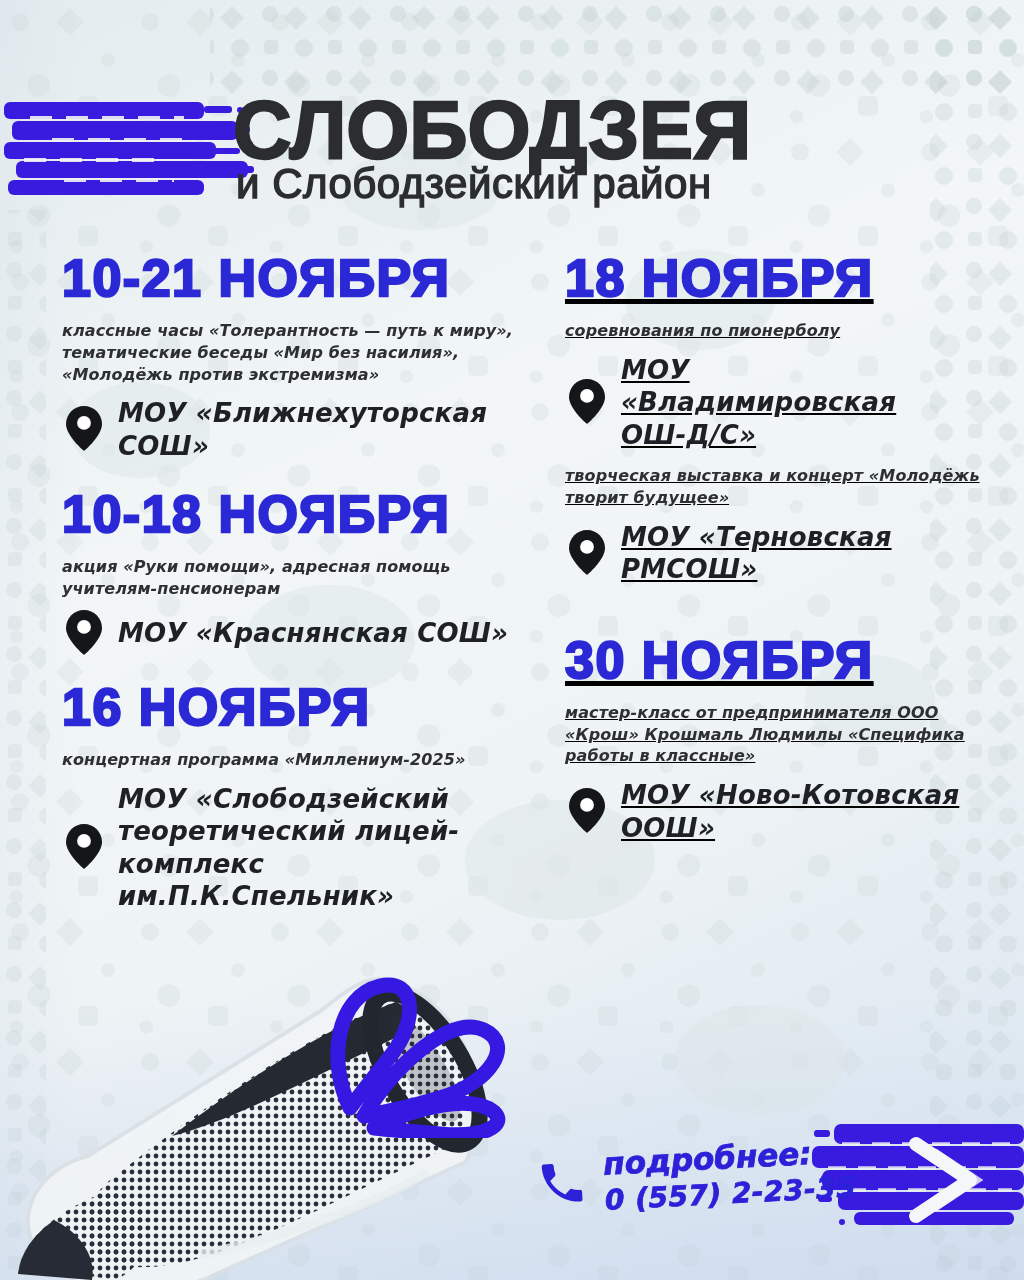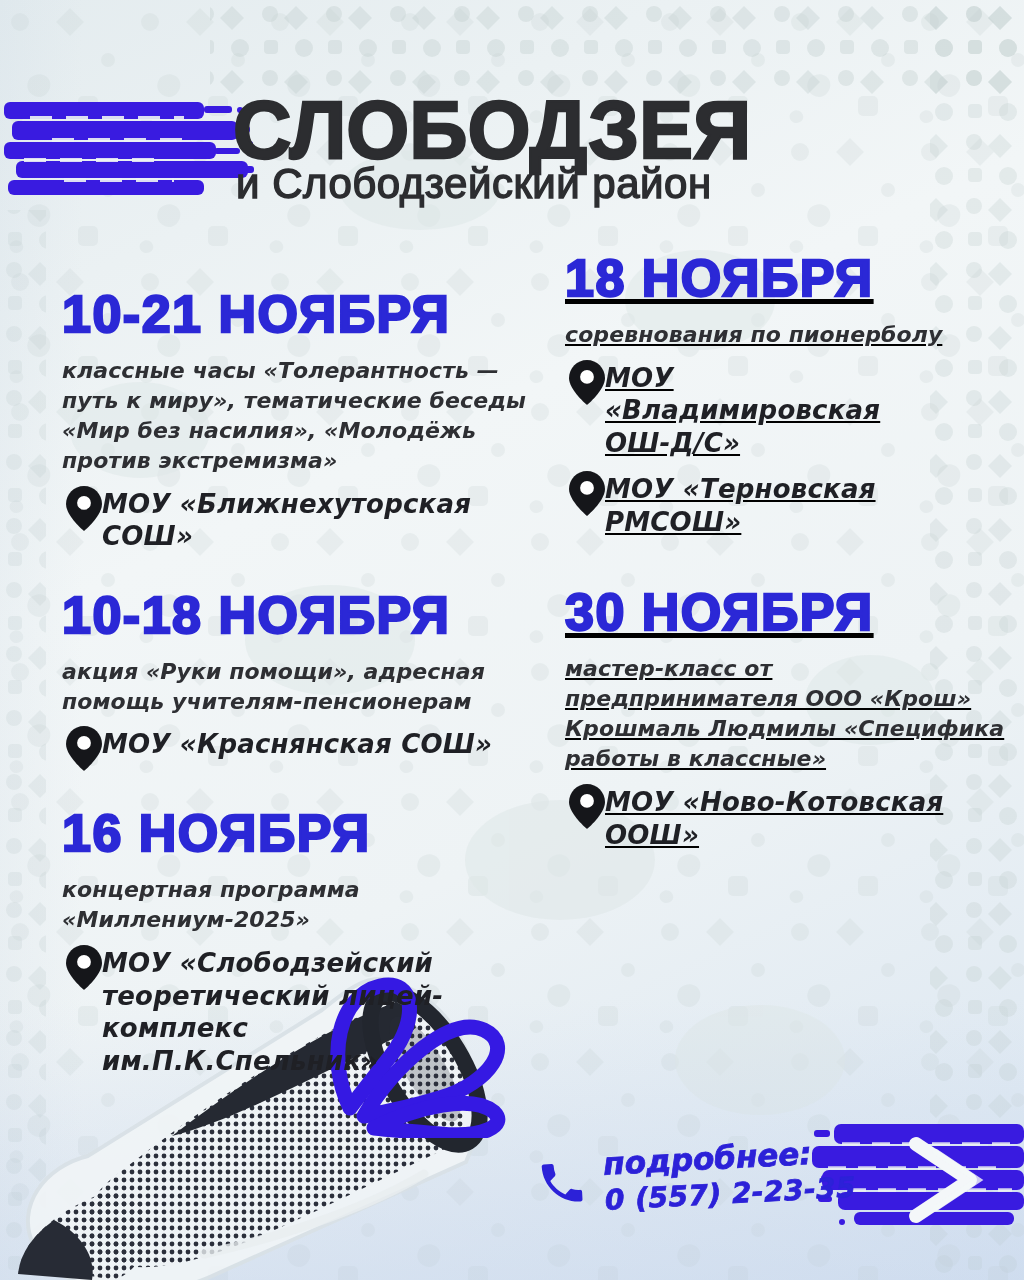--- a/index.html
+++ b/index.html
@@ -18,27 +18,27 @@
     letter-spacing:0px;-webkit-text-stroke:2.4px #2c2d30;white-space:nowrap;}
   .subtitle{position:absolute;left:236px;top:160px;z-index:3;margin:0;
     font-size:42px;font-weight:400;color:#2c2d30;-webkit-text-stroke:1.4px #2c2d30;
     letter-spacing:0.5px;white-space:nowrap;}
 
   
   .col{position:absolute;top:252px;z-index:3;}
   .col-left{left:62px;width:475px;}
   .col-right{left:565px;width:440px;}
   .event{margin:0 0 30px 0;}
-  .col-left .event{margin-bottom:26px;margin-top:36px;}
+  .col-left .event{margin-bottom:26px;}
   .col-right .event{margin-bottom:48px;text-decoration:underline;}
   .date{margin:0 0 16px 0;font-size:52px;line-height:1;font-weight:700;color:#2b28d6;
     -webkit-text-stroke:2.4px #2b28d6;letter-spacing:1.5px;white-space:nowrap;}
   .desc{margin:0 0 12px 0;font-family:"DejaVu Sans",sans-serif;font-style:italic;
-    font-weight:700;font-size:22px;line-height:1.36;color:#2e2f33;letter-spacing:0.1px;}
-  .loc{display:flex;align-items:flex-start;margin:4px 0 14px 4px;}
+    font-weight:700;font-size:16px;line-height:1.36;color:#2e2f33;letter-spacing:0.1px;}
+  .loc{display:flex;align-items:center;gap:16px;margin:4px 0 14px 4px;}
   .pin{flex:0 0 auto;width:36px;margin-top:-2px;}
   .loc-text{font-family:"DejaVu Sans",sans-serif;font-style:italic;font-weight:700;
     font-size:26px;line-height:1.25;color:#1f2025;letter-spacing:0.2px;}
   .w330{max-width:330px;} .w350{max-width:350px;}
 
   
   .megaphone{position:absolute;left:-8px;top:952px;z-index:2;}
   .splash{position:absolute;left:322px;top:970px;z-index:2;}
 
   
@@ -158,20 +158,21 @@
     <article class="event">
       <h3 class="date">18 НОЯБРЯ</h3>
       <p class="desc">соревнования по пионерболу</p>
       <div class="loc">
         <svg class="pin" viewBox="0 0 24 30" aria-hidden="true">
           <path d="M12 0C5.4 0 0 5.4 0 12c0 8 12 18 12 18s12-10 12-18C24 5.4 18.6 0 12 0z" fill="#15161a"></path>
           <circle cx="12" cy="11.3" r="4.6" fill="#ffffff"></circle>
         </svg>
         <span class="loc-text w330">МОУ «Владимировская ОШ-Д/С»</span>
       </div>
+      <p class="desc">творческая выставка и концерт «Молодёжь творит будущее»</p>
       <div class="loc">
         <svg class="pin" viewBox="0 0 24 30" aria-hidden="true">
           <path d="M12 0C5.4 0 0 5.4 0 12c0 8 12 18 12 18s12-10 12-18C24 5.4 18.6 0 12 0z" fill="#15161a"></path>
           <circle cx="12" cy="11.3" r="4.6" fill="#ffffff"></circle>
         </svg>
         <span class="loc-text">МОУ «Терновская РМСОШ»</span>
       </div>
     </article>
 
     <article class="event">

